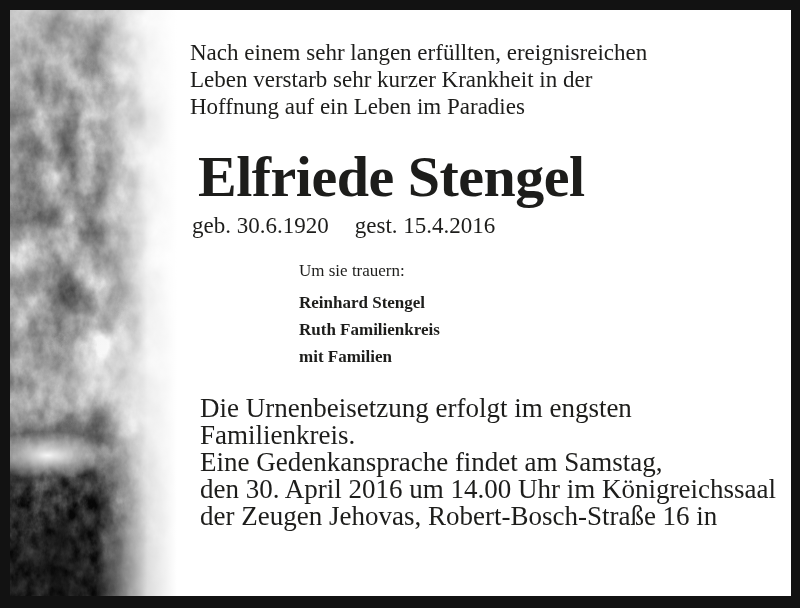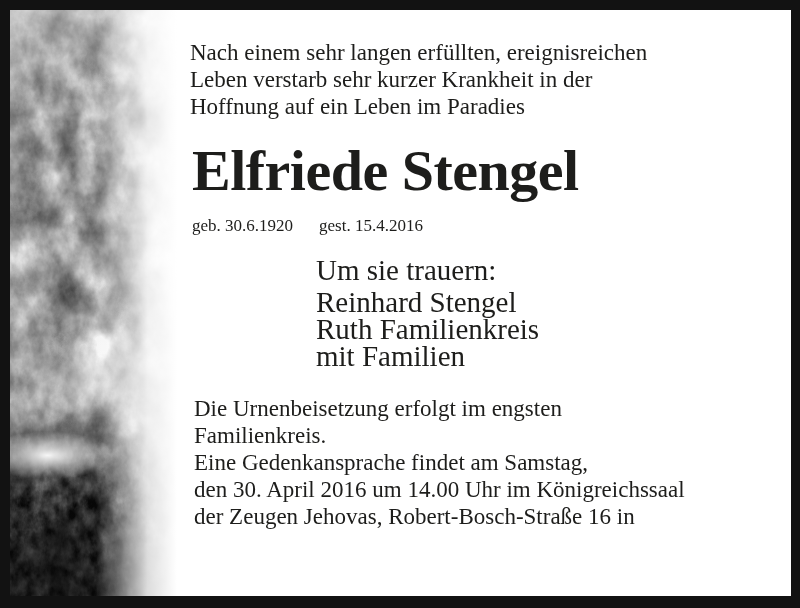--- a/index.html
+++ b/index.html
@@ -62,58 +62,58 @@
     left: 0;
     top: 29px;
     font-size: 23px;
     line-height: 27px;
     white-space: nowrap;
   }
   .name {
     position: absolute;
     left: 0;
     top: 130px;
-    margin: 2px;
+    margin: 8px;
     font-size: 58px;
     line-height: 58px;
     font-weight: bold;
     letter-spacing: -0.5px;
     white-space: nowrap;
   }
   .dates {
     position: absolute;
     left: 2px;
     top: 202px;
-    font-size: 17px;
+    font-size: 23px;
     line-height: 27px;
     white-space: nowrap;
   }
   .dates .gap {
     display: inline-block;
     width: 26px;
   }
   .mourning {
     position: absolute;
-    left: 126px;
+    left: 109px;
     top: 247px;
-    font-size: 29px;
+    font-size: 17px;
     line-height: 27px;
     white-space: nowrap;
   }
   .mourning-heading {
     margin-bottom: 5px;
   }
   .mourner {
-    font-weight: normal;
+    font-weight: bold;
   }
   .details {
     position: absolute;
-    left: 4px;
+    left: 10px;
     top: 385px;
-    font-size: 23px;
+    font-size: 27px;
     line-height: 27px;
     white-space: nowrap;
   }
 </style>
 </head>
 <body>
 
 <div class="ad">
 
   <div class="photo">

